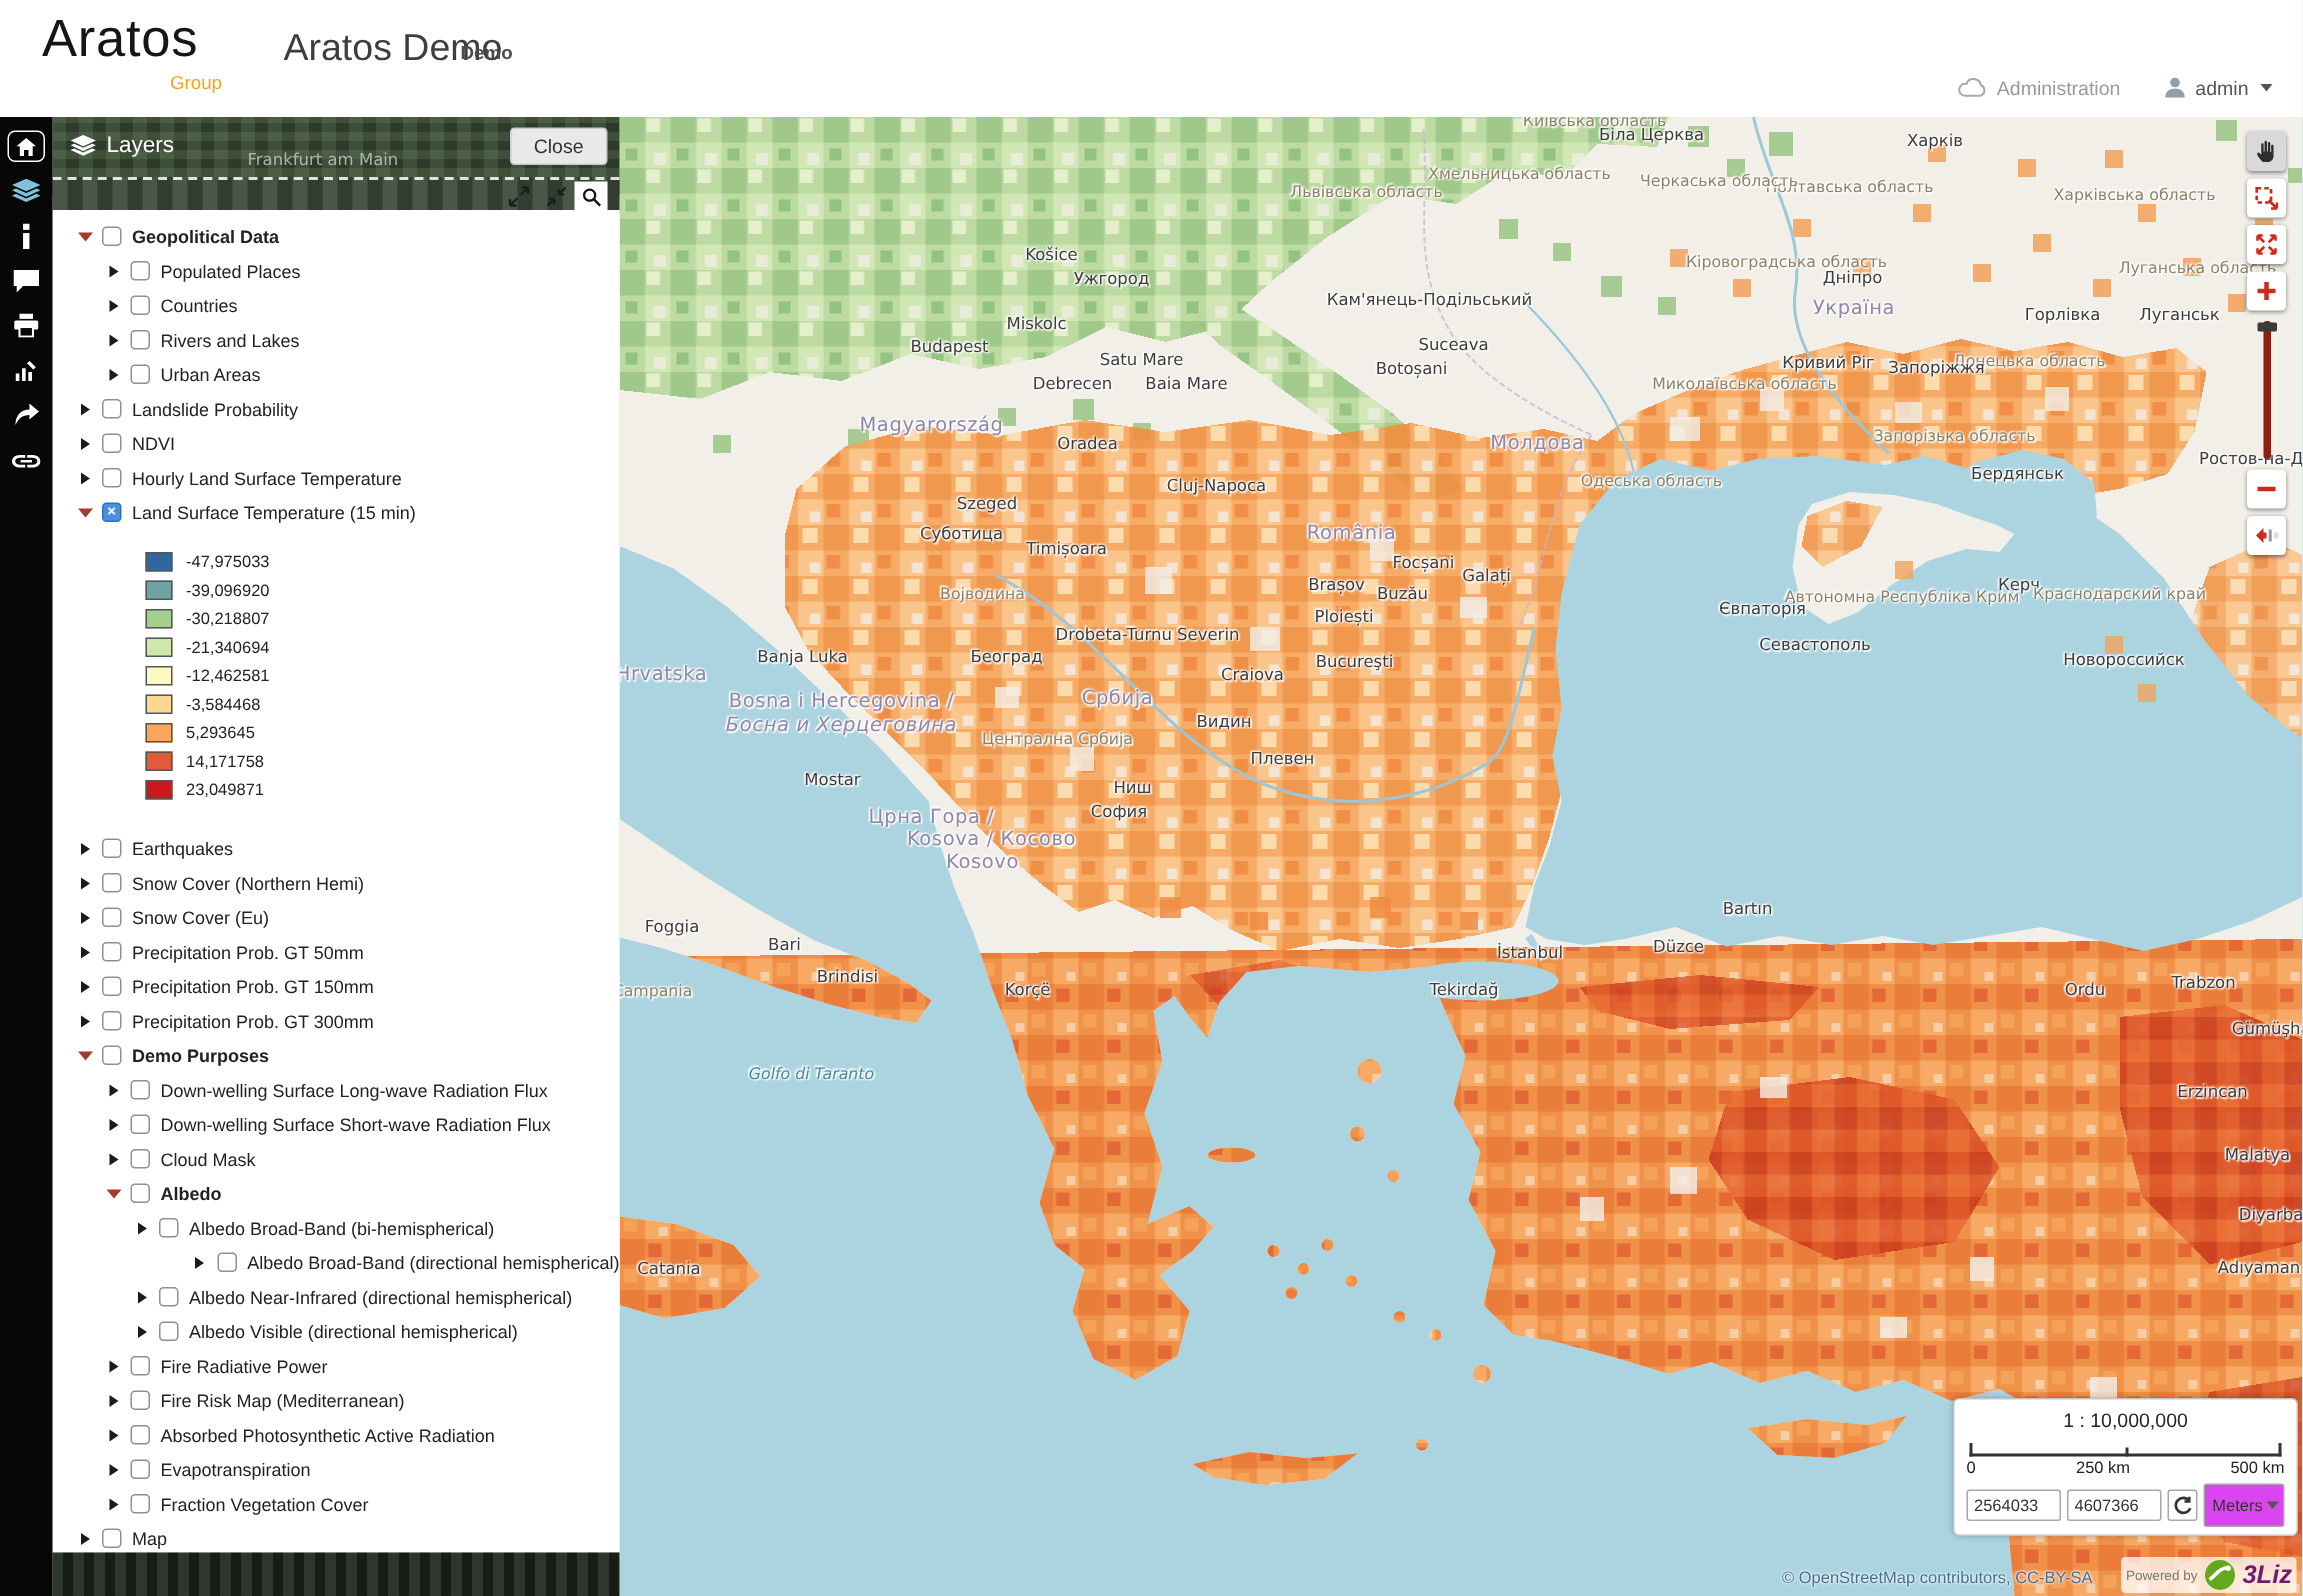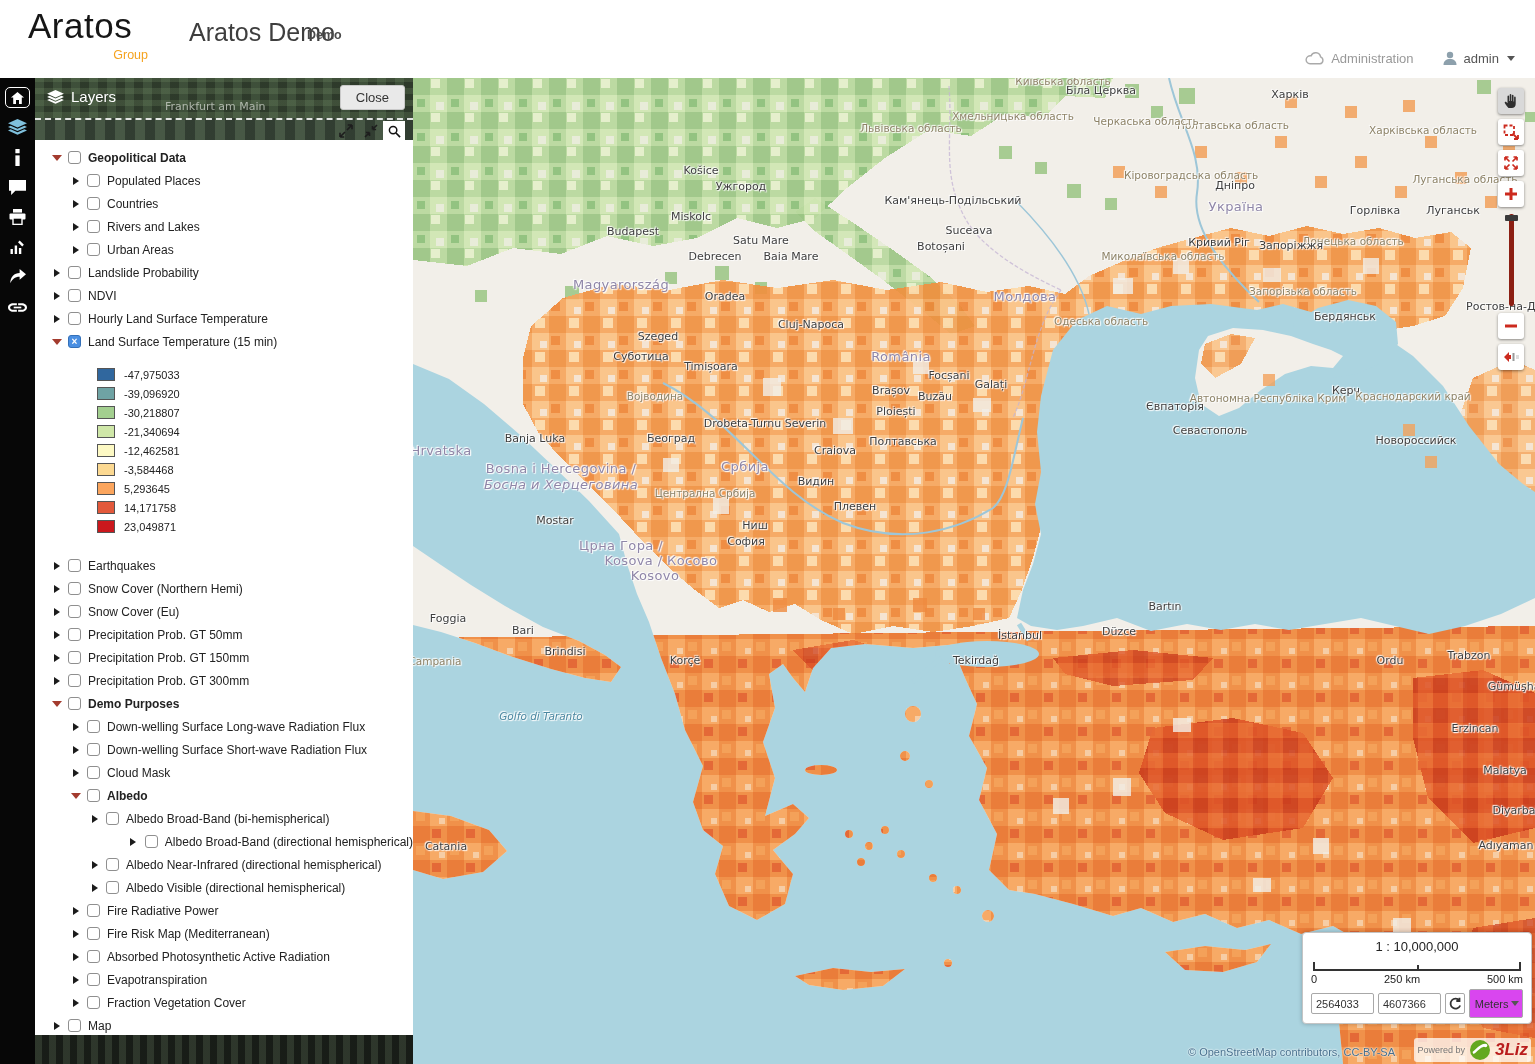--- a/index.html
+++ b/index.html
@@ -100,21 +100,21 @@
     display:flex; align-items:center; justify-content:center; cursor:pointer; }
   .units-select { width:62px; height:29px; border:1px solid #a8a8a8; border-radius:2px; background:#d946ef;
     font-size:11px; color:#333; display:flex; align-items:center; justify-content:space-between;
     padding:0 3px 0 5px; cursor:pointer; }
 
   .attribution { position:absolute; bottom:6px; right:140px; font-size:11px; color:#47708e; z-index:6;
     text-shadow:0 0 2px #fff,0 0 2px #fff; cursor:pointer; }
   .powered { position:absolute; bottom:2px; right:4px; display:flex; align-items:center; gap:4px; z-index:6;
     background:rgba(255,255,255,.75); padding:1px 3px; border-radius:3px; }
   .powered-text { font-size:9px; color:#777; }
-  .brand-text { font-size:17px; font-weight:bold; font-style:italic; color:#b91c1c; }
+  .brand-text { font-size:17px; font-weight:bold; font-style:italic; color:#701a75; }
 </style>
 </head>
 <body>
 
 <div id="app">
 
   <header>
     <div class="logo">
       <span class="logo-main">Aratos</span>
       <span class="logo-sub">Group</span>
@@ -701,21 +701,21 @@
         <span class="mlabel country" style="left: 208px; top: 206px;">Magyarország</span>
         <span class="mlabel city" style="left: 398px; top: 246px;">Cluj-Napoca</span>
         <span class="mlabel city" style="left: 245px; top: 258px;">Szeged</span>
         <span class="mlabel city" style="left: 298px; top: 288px;">Timișoara</span>
         <span class="mlabel country" style="left: 488px; top: 278px;">România</span>
         <span class="mlabel city" style="left: 478px; top: 312px;">Brașov</span>
         <span class="mlabel city" style="left: 536px; top: 297px;">Focșani</span>
         <span class="mlabel city" style="left: 578px; top: 306px;">Galați</span>
         <span class="mlabel city" style="left: 522px; top: 318px;">Buzău</span>
         <span class="mlabel city" style="left: 483px; top: 333px;">Ploiești</span>
-        <span class="mlabel city" style="left: 490px; top: 363px;">Полтавська</span>
+        <span class="mlabel city" style="left: 490px; top: 363px;">Bucureşti</span>
         <span class="mlabel city" style="left: 422px; top: 372px;">Craiova</span>
         <span class="mlabel city" style="left: 352px; top: 345px;">Drobeta-Turnu Severin</span>
         <span class="mlabel city" style="left: 228px; top: 278px;">Суботица</span>
         <span class="mlabel region" style="left: 242px; top: 318px;">Војводина</span>
         <span class="mlabel city" style="left: 258px; top: 360px;">Београд</span>
         <span class="mlabel country" style="left: 332px; top: 388px;">Србија</span>
         <span class="mlabel city" style="left: 122px; top: 360px;">Banja Luka</span>
         <span class="mlabel country" style="left: 28px; top: 372px;">Hrvatska</span>
         <span class="mlabel country" style="left: 148px; top: 390px;">Bosna i Hercegovina /</span>
         <span class="mlabel country" style="left: 148px; top: 406px; font-style: italic;">Босна и Херцеговина</span>

